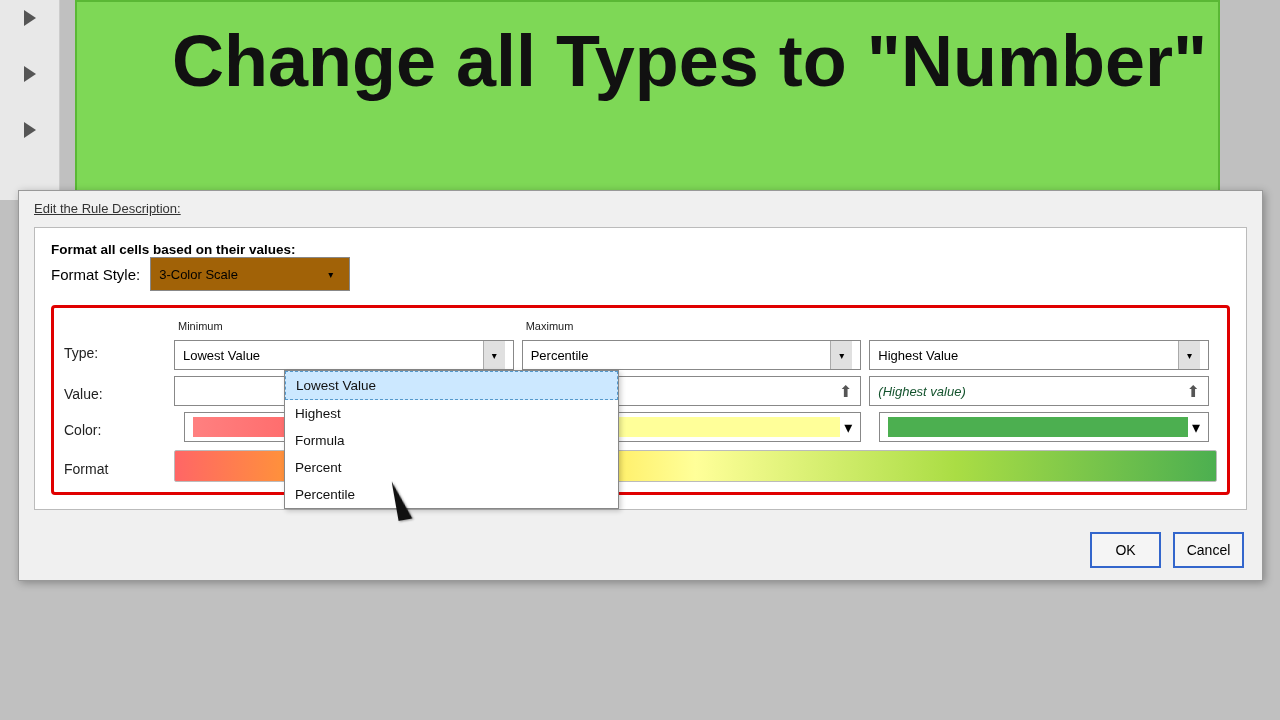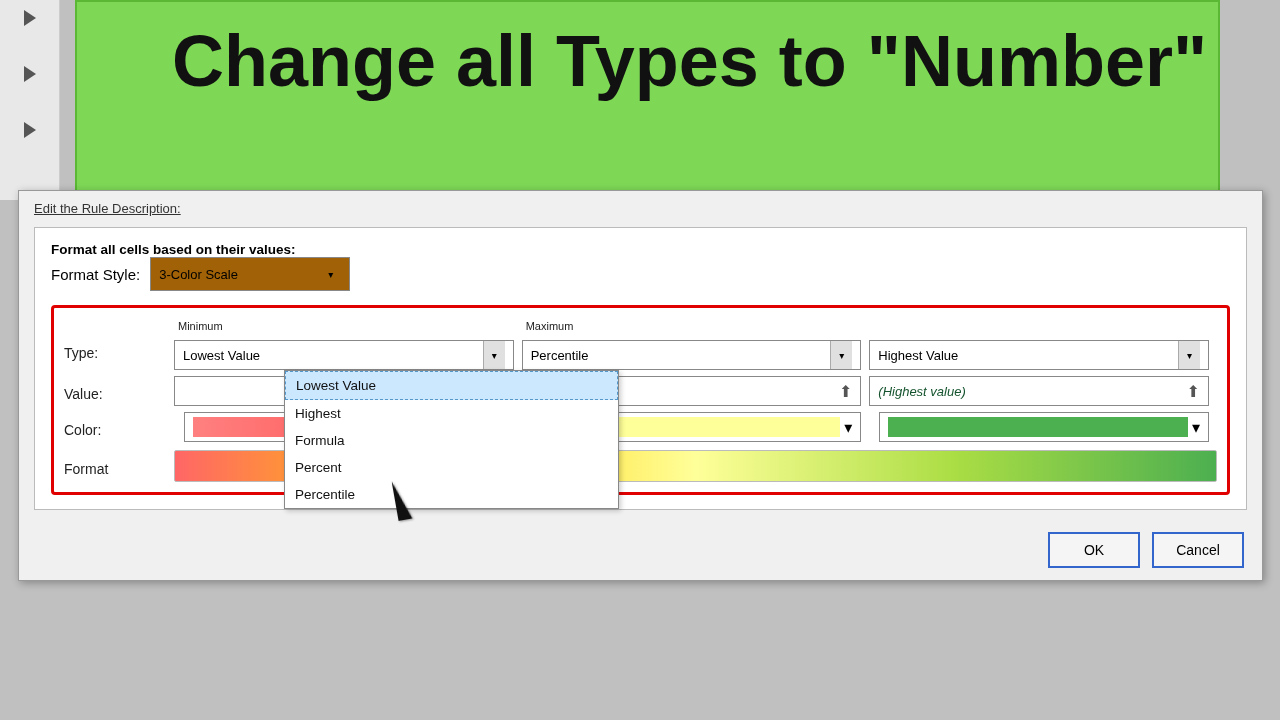--- a/index.html
+++ b/index.html
@@ -286,21 +286,21 @@
     
     .dialog-buttons {
       display: flex;
       justify-content: flex-end;
       gap: 12px;
       padding: 12px 18px;
       background: #f0f0f0;
     }
 
     .dialog-btn {
-      width: 92px;
+      width: 71px;
       height: 36px;
       border: 2px solid #3366cc;
       background: #f5f5f5;
       font-size: 14px;
       cursor: pointer;
       display: flex;
       align-items: center;
       justify-content: center;
       font-weight: normal;
     }

